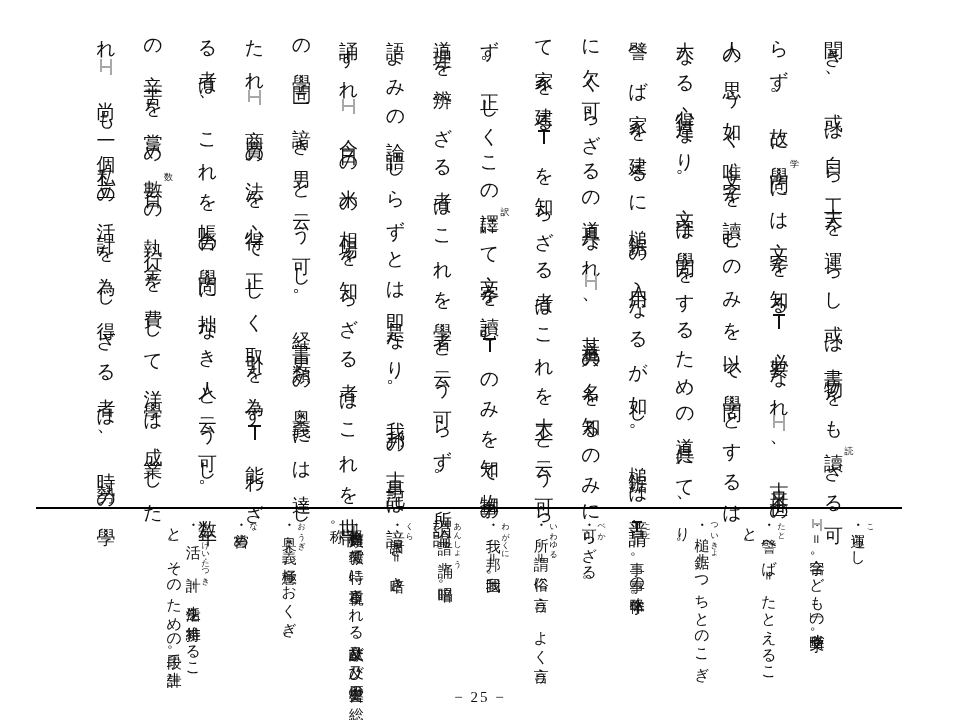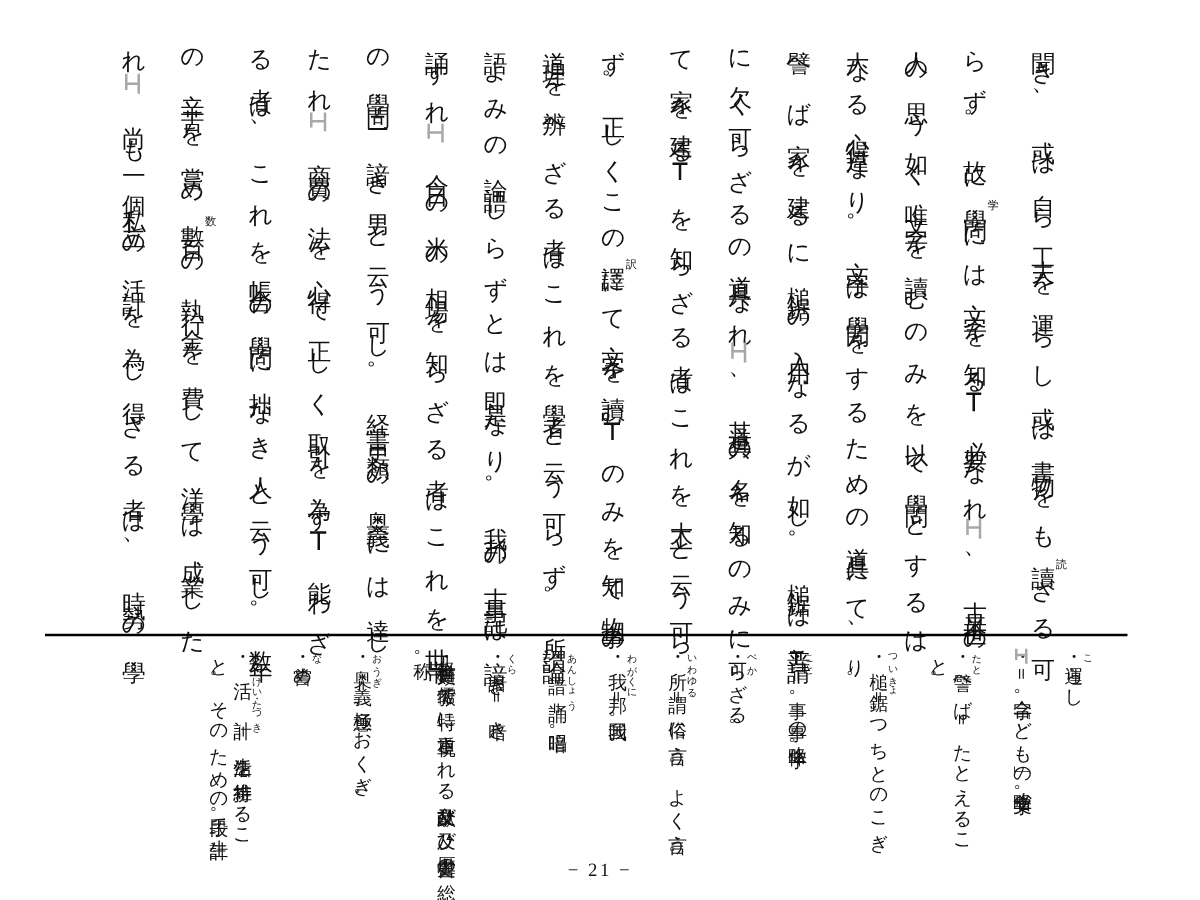--- a/index.html
+++ b/index.html
@@ -81,14 +81,14 @@
       <div class="note">・<ruby>可ら<rt>べか</rt></ruby>ざる。</div>
       <div class="note">・<ruby>所謂<rt>いわゆる</rt></ruby>＝俗に言う。よく言う。</div>
       <div class="note">・<ruby>我邦<rt>わがくに</rt></ruby>＝我国。</div>
       <div class="note">・<ruby>諳誦<rt>あんしょう</rt></ruby>＝暗唱。</div>
       <div class="note">・<ruby>諳<rt>くら</rt></ruby>き＝暗き</div>
       <div class="note">・経書史類＝儒教で特に重視される文献及び及び歴史書の総称。</div>
       <div class="note">・<ruby>奥義<rt>おうぎ</rt></ruby>＝極意、おくぎ。</div>
       <div class="note">・<ruby>嘗<rt>な</rt></ruby>め</div>
       <div class="note">・<ruby>活計<rt>かっけい・たつき</rt></ruby>＝生活を維持すること。そのための手段。生計。</div>
     </div>
-  <div class="page-number">− 21 −</div>
+  <div class="page-number">− 25 −</div>
 </div>
 
 </body></html>

